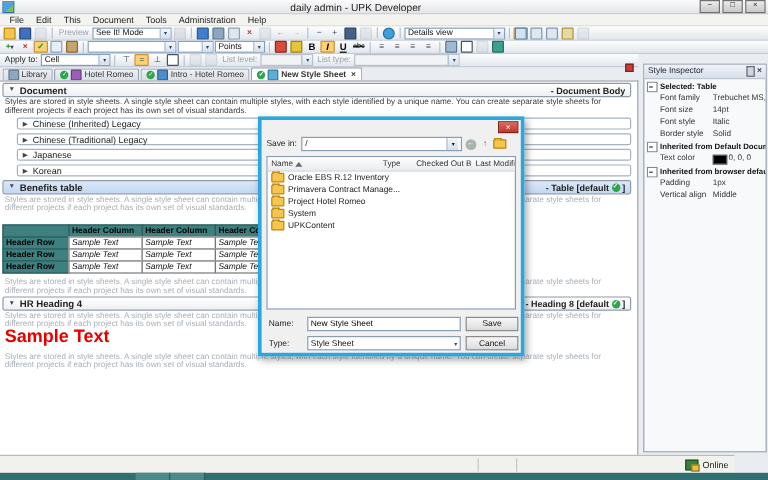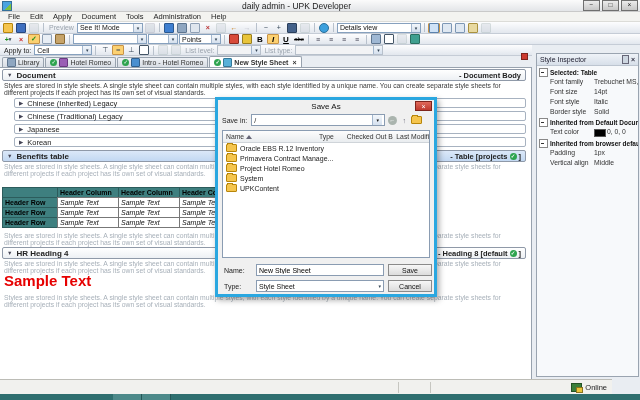--- a/index.html
+++ b/index.html
@@ -107,21 +107,21 @@
     <span class="app-icon"></span>
     <span class="title-text">daily admin - UPK Developer</span>
     <span class="win-btn">−</span>
     <span class="win-btn">□</span>
     <span class="win-btn">×</span>
   </div>
 
   <div class="menubar">
     <span class="menu-item">File</span>
     <span class="menu-item">Edit</span>
-    <span class="menu-item">Apply</span>
+    <span class="menu-item">This</span>
     <span class="menu-item">Document</span>
     <span class="menu-item">Tools</span>
     <span class="menu-item">Administration</span>
     <span class="menu-item">Help</span>
   </div>
 
   <div id="tb1" class="tb">
     <span class="ib">
         <span class="sq" style="background:#f5c54e;border:1px solid #b8860b;"></span>
       </span>
@@ -328,21 +328,21 @@
     </div>
     <div class="sub" style="top:69px;">
       <span class="arrow">▶</span>
       <span>Korean</span>
     </div>
 
     <div class="sec blue" style="top:82px;">
       <span class="arrow">▼</span>
       <span>Benefits table</span>
       <span class="tag">
-        <span>- Table [projects</span>
+        <span>- Table [default</span>
         <span class="chk">✓</span>
         <span>]</span>
       </span>
     </div>
     <div class="para" style="top:96px;">Styles are stored in style sheets. A single style sheet can contain multiple styles, with each style identified by a unique name. You can create separate style sheets for different projects if each project has its own set of visual standards.</div>
 
 
     <div class="tbl" style="top:119px;">
       <div class="trow">
         <span class="tc teal w0"></span>
@@ -419,21 +419,20 @@
       <span class="gbox"></span>
       <span>Inherited from browser defaults</span>
     </div>
     <span class="pname" style="top:95px;">Padding</span>
     <span class="pval" style="top:95px;">1px</span>
     <span class="pname" style="top:105px;">Vertical align</span>
     <span class="pval" style="top:105px;">Middle</span>
   </div>
 
   <div id="dialog">
-    <div class="dlg-title">Save As</div>
     <div class="dlg-close">×</div>
 
     <div class="dlg-row" style="top:14px;left:4px;width:208px;">
       <span class="dlg-lbl">Save in:</span>
       <div class="field" style="width:134px;margin-left:4px;">
         <span>/</span>
         <span class="ar" style="margin-left:auto;width:9px;height:100%;background:linear-gradient(#f3f7fb,#d5e0ee);border-left:1px solid #a4b7cd;font-size:5px;display:flex;align-items:center;justify-content:center;">▾</span>
       </div>
       <span class="nav-ic">
           <span class="circle">←</span>

